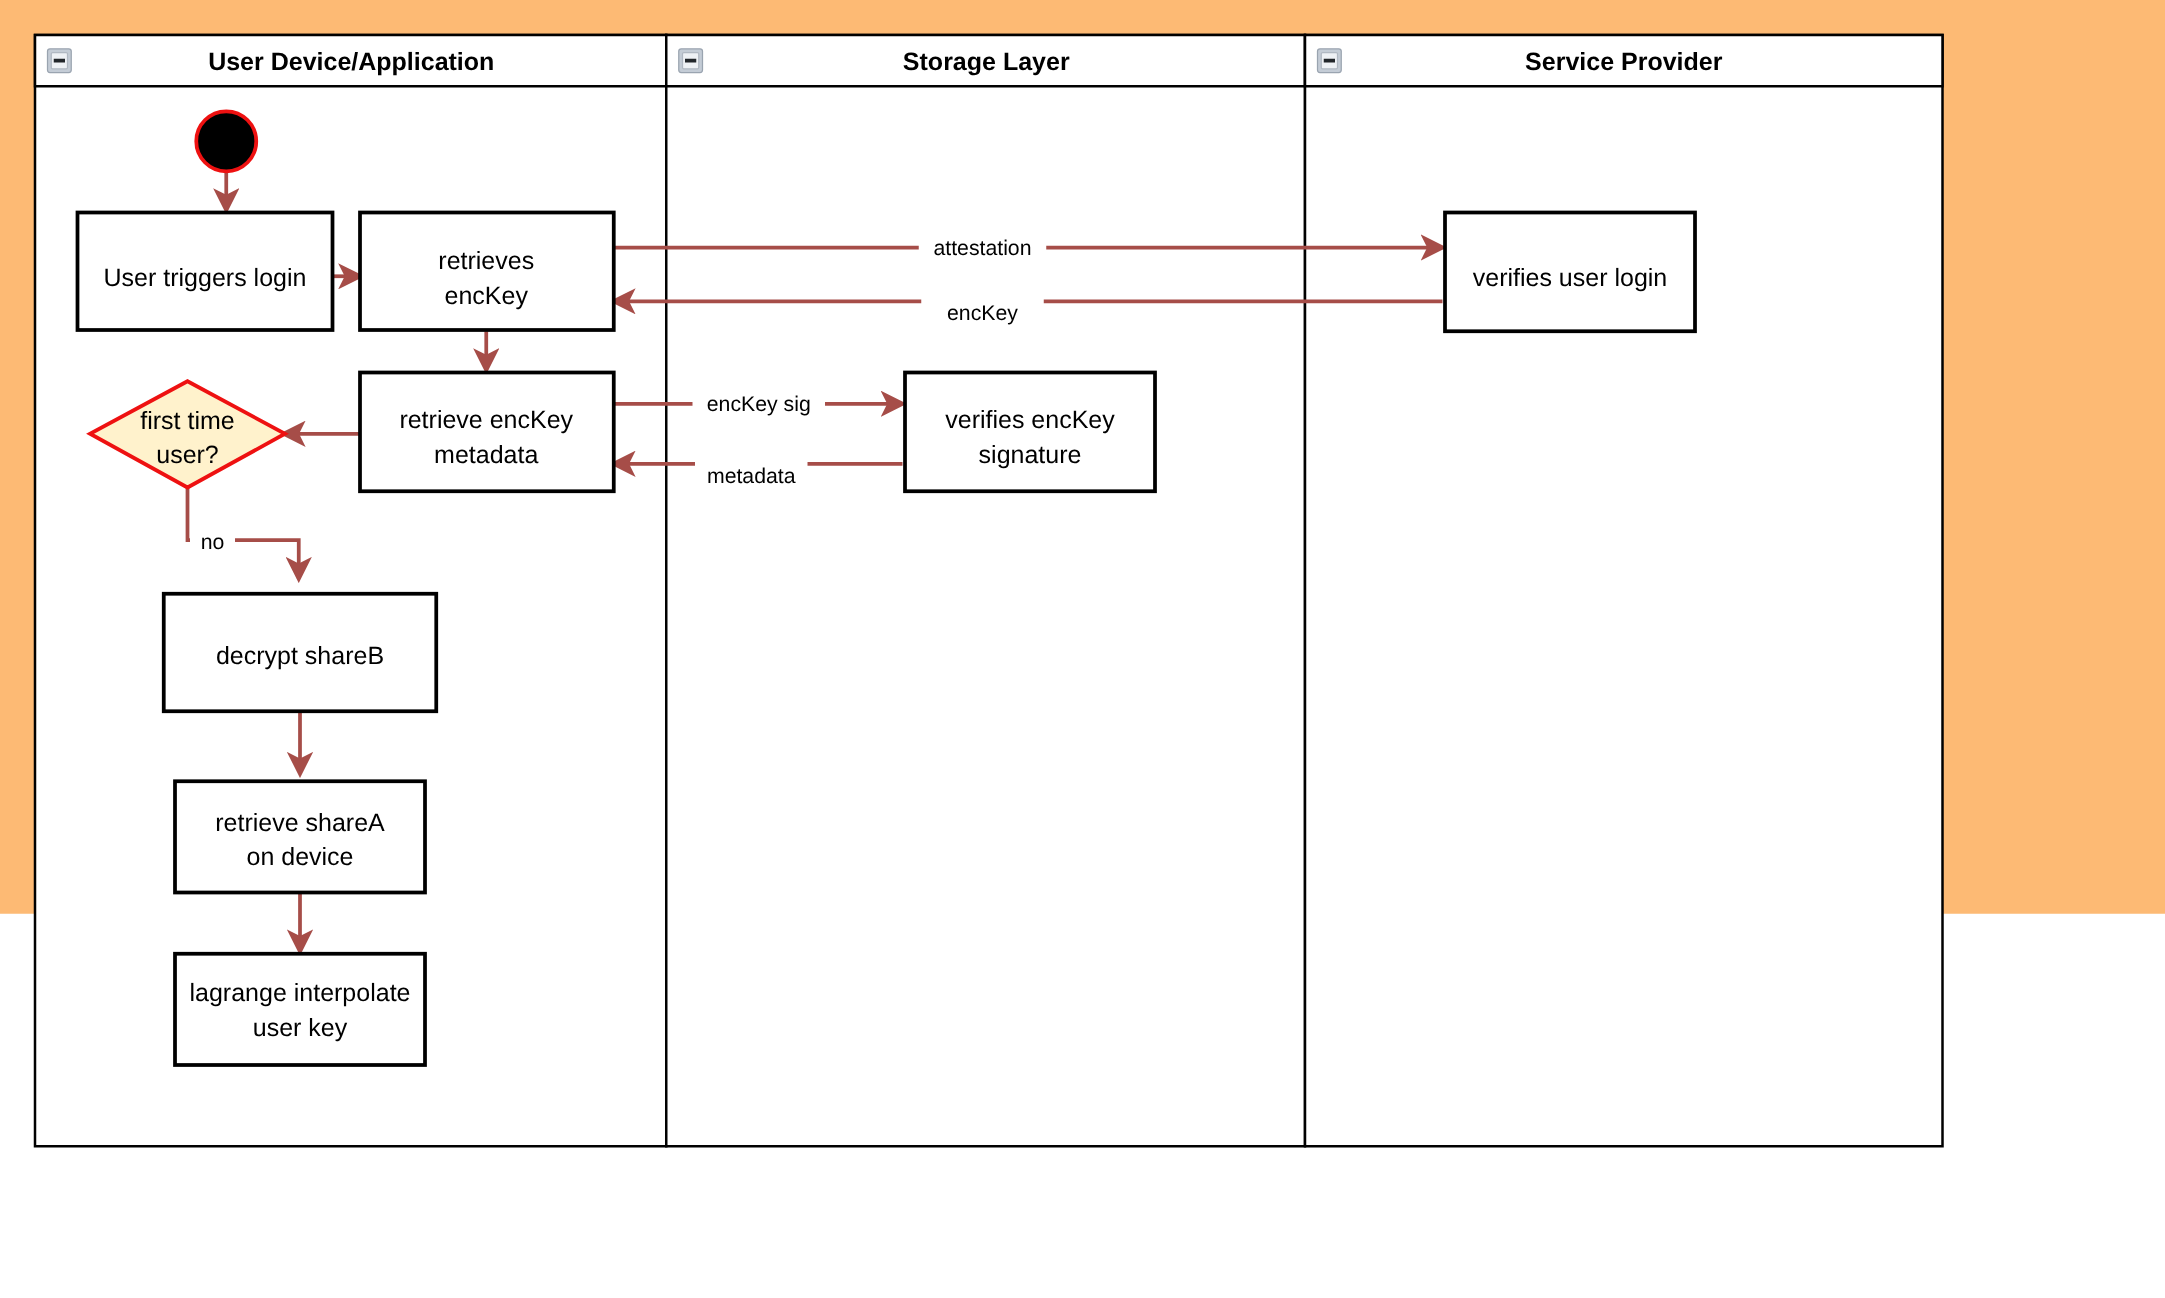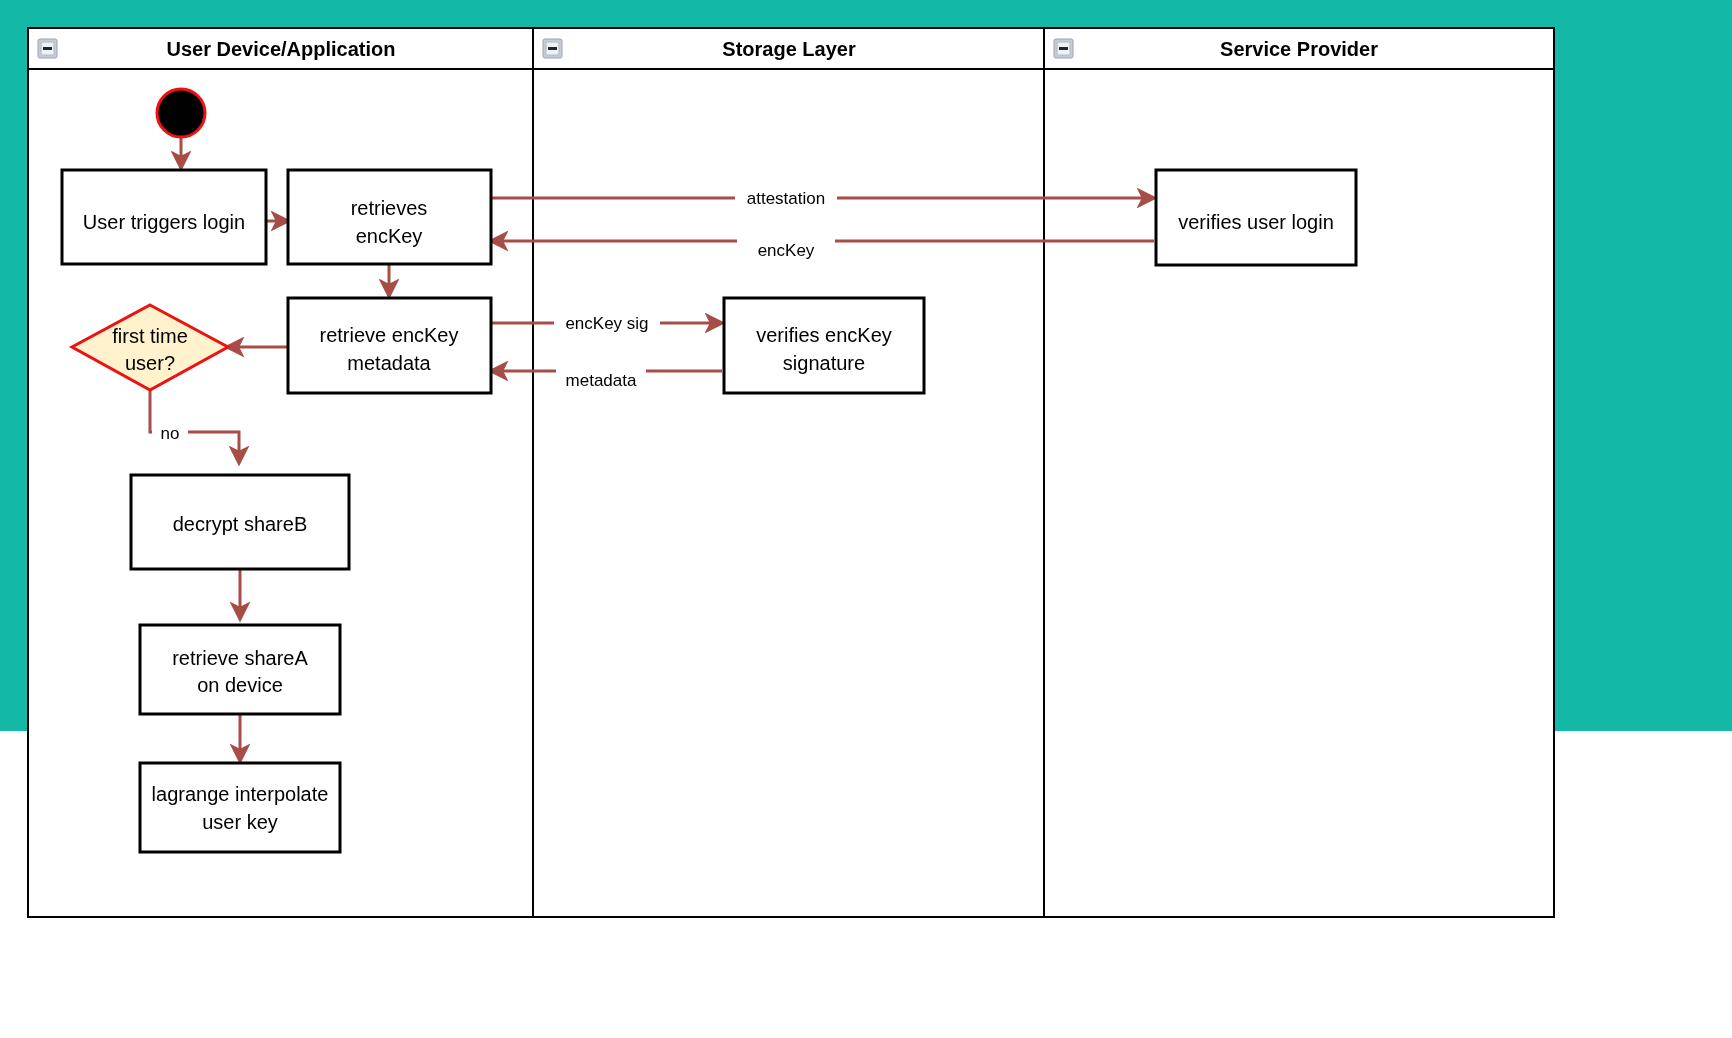--- a/index.html
+++ b/index.html
@@ -11,21 +11,21 @@
   body {
     width: 1732px;
     height: 1038px;
     font-family: "Liberation Sans", sans-serif;
     overflow: hidden;
   }
   #canvas {
     position: relative;
     width: 1732px;
     height: 731px;
-    background: #14b8a6;
+    background: #fdba74;
   }
   svg#diagram {
     position: absolute;
     left: 0;
     top: 0;
     width: 1732px;
     height: 1038px;
   }
   .lane-title {
     font-family: "Liberation Sans", sans-serif;

